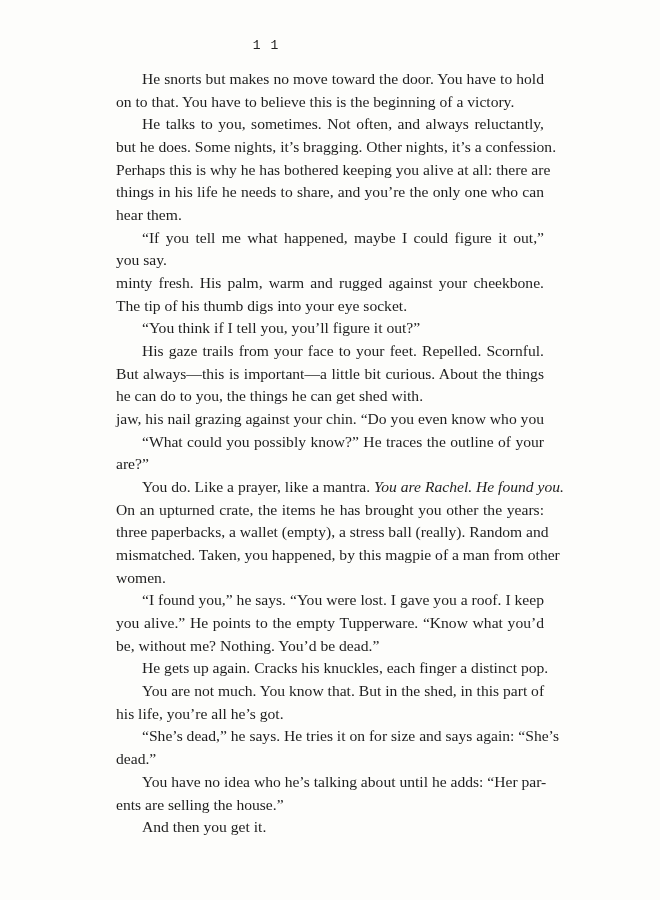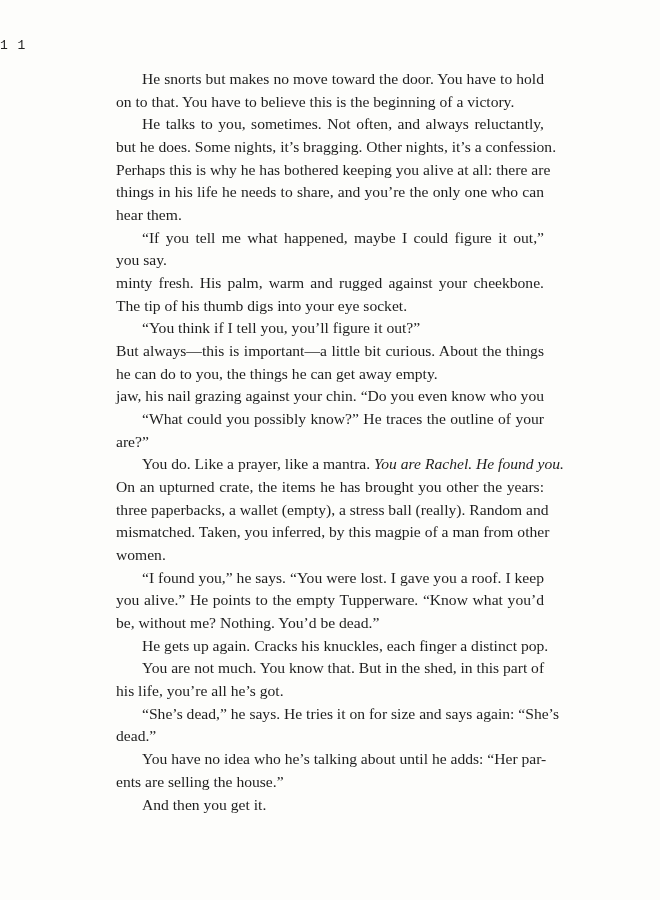--- a/index.html
+++ b/index.html
@@ -5,20 +5,21 @@
   html, body { margin: 0; padding: 0; }
   body {
     width: 660px; height: 900px; overflow: hidden;
     background: #fdfdfb;
     position: relative;
     font-family: "Liberation Serif", "DejaVu Serif", serif;
     color: #1e1e1e;
   }
   .page-number {
     position: absolute; top: 38px; left: 0; width: 532px;
+    text-align: center;
     font-family: "Liberation Mono", "DejaVu Sans Mono", monospace;
     font-size: 13px; letter-spacing: 1px; color: #222;
   }
   .body-text {
     position: absolute; top: 68px; left: 116px; width: 428px;
     font-size: 15.6px; line-height: 22.68px;
   }
   .line {
     display: block; height: 22.68px; white-space: nowrap;
     text-align: justify; text-align-last: justify;
@@ -55,35 +56,36 @@
   <div>
     <span class="line">minty fresh. His palm, warm and rugged against your cheekbone.</span>
     <span class="line last">The tip of his thumb digs into your eye socket.</span>
   </div>
 
   <div>
     <span class="line indent last">“You think if I tell you, you’ll figure it out?”</span>
   </div>
 
   <div>
+    <span class="line indent">His gaze trails from your face to your feet. Repelled. Scornful.</span>
     <span class="line">But always—this is important—a little bit curious. About the things</span>
-    <span class="line last">he can do to you, the things he can get away empty.</span>
+    <span class="line last">he can do to you, the things he can get shed with.</span>
   </div>
 
   <div>
     <span class="line">jaw, his nail grazing against your chin. “Do you even know who you</span>
     <span class="line indent">“What could you possibly know?” He traces the outline of your</span>
     <span class="line last">are?”</span>
   </div>
 
   <div>
     <span class="line indent"><span>You do. Like a prayer, like a mantra. </span><em>You are Rachel. He found you.</em></span>
     <span class="line">On an upturned crate, the items he has brought you other the years:</span>
     <span class="line">three paperbacks, a wallet (empty), a stress ball (really). Random and</span>
-    <span class="line">mismatched. Taken, you inferred, by this magpie of a man from other</span>
+    <span class="line">mismatched. Taken, you happened, by this magpie of a man from other</span>
     <span class="line last">women.</span>
   </div>
 
   <div>
     <span class="line indent">“I found you,” he says. “You were lost. I gave you a roof. I keep</span>
     <span class="line">you alive.” He points to the empty Tupperware. “Know what you’d</span>
     <span class="line last">be, without me? Nothing. You’d be dead.”</span>
   </div>
 
   <div>

